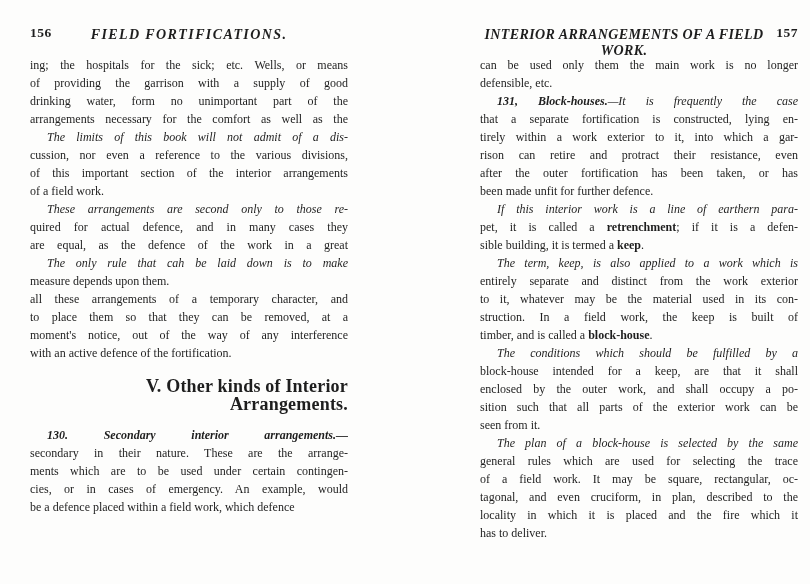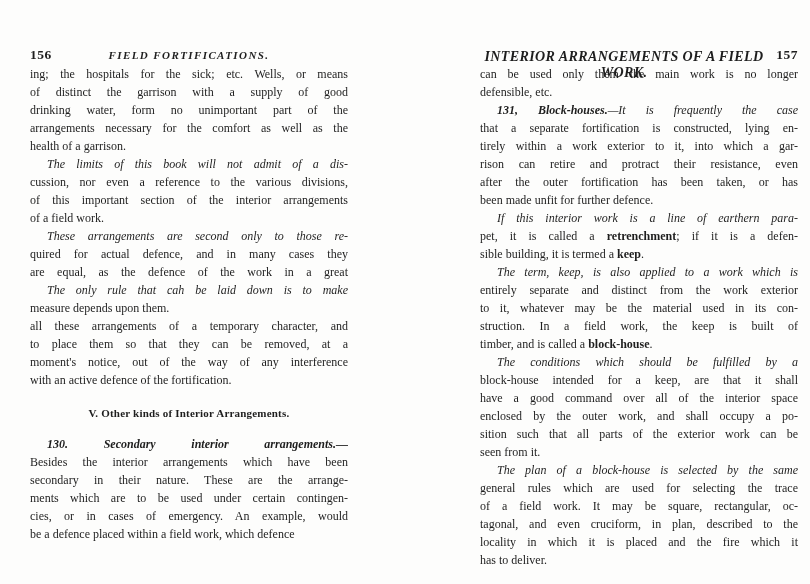--- a/index.html
+++ b/index.html
@@ -10,21 +10,21 @@
     width: 810px;
     height: 584px;
     background: #fdfdfc;
     position: relative;
     overflow: hidden;
     font-family: "Liberation Serif", serif;
     color: #1e1e1e;
   }
   .page {
     position: absolute;
-    top: 49px;
+    top: 27px;
   }
   .page-left  { left: 30px;  width: 318px; }
   .page-right { left: 480px; width: 318px; }
 
   .running-head {
     position: relative;
     height: 16px;
   }
   .page-num {
     font-weight: 700;
@@ -32,79 +32,78 @@
     letter-spacing: 0.5px;
     position: absolute;
     top: -2px;
   }
   .num-left  { left: 0; }
   .num-right { right: 0; }
   .head-title {
     text-align: center;
     font-style: italic;
     font-weight: 700;
-    font-size: 11px;
+    font-size: 14px;
     letter-spacing: 1.4px;
   }
   .head-title.small {
     font-size: 14px;
     letter-spacing: 0.4px;
     padding-right: 30px;
   }
 
   .page-body {
+    margin-top: 13px;
     font-size: 12px;
     line-height: 18px;
   }
   .line {
     text-align: justify;
     text-align-last: justify;
   }
   .line.indent { text-indent: 17px; font-style: italic; }
   .line.last   { text-align-last: left; }
   .bold        { font-weight: 700; }
 
   .section-heading {
     font-weight: 700;
-    font-size: 11px;
-    text-align: center;
+    font-size: 18px;
+    text-align: right;
     letter-spacing: 0.2px;
     margin: 15px 0 13px 0;
   }
 </style>
 </head>
 <body>
 
 <div class="page page-left">
   <div class="running-head">
     <span class="page-num num-left">156</span>
     <div class="head-title">FIELD FORTIFICATIONS.</div>
   </div>
   <div class="page-body">
       <div class="line">ing; the hospitals for the sick; etc.  Wells, or means</div>
-      <div class="line">of distinct the garrison with a supply of good</div>
+      <div class="line">of providing the garrison with a supply of good</div>
       <div class="line">drinking water, form no unimportant part of the</div>
       <div class="line">arrangements necessary for the comfort as well as the</div>
-      <div class="line last">health of a garrison.</div>
       <div class="line indent">The limits of this book will not admit of a dis-</div>
       <div class="line">cussion, nor even a reference to the various divisions,</div>
       <div class="line">of this important section of the interior arrangements</div>
       <div class="line last">of a field work.</div>
       <div class="line indent">These arrangements are second only to those re-</div>
       <div class="line">quired for actual defence, and in many cases they</div>
       <div class="line">are equal, as the defence of the work in a great</div>
       <div class="line indent">The only rule that cah be laid down is to make</div>
       <div class="line last">measure depends upon them.</div>
       <div class="line">all these arrangements of a temporary character, and</div>
       <div class="line">to place them so that they can be removed, at a</div>
       <div class="line">moment's notice, out of the way of any interference</div>
       <div class="line last">with an active defence of the fortification.</div>
       <div class="section-heading">V. Other kinds of Interior Arrangements.</div>
       <div class="line indent"><span class="bold">130. Secondary interior arrangements.—</span></div>
-      <div class="line">Besides the interior arrangements which have been</div>
       <div class="line">secondary in their nature.  These are the arrange-</div>
       <div class="line">ments which are to be used under certain contingen-</div>
       <div class="line">cies, or in cases of emergency.  An example, would</div>
       <div class="line last">be a defence placed within a field work, which defence</div>
     </div>
 </div>
 
 <div class="page page-right">
   <div class="running-head">
     <div class="head-title small">INTERIOR ARRANGEMENTS OF A FIELD WORK.</div>
@@ -122,21 +121,20 @@
       <div class="line indent">If this interior work is a line of earthern para-</div>
       <div class="line"><span>pet, it is called a </span><span class="bold">retrenchment</span><span>; if it is a defen-</span></div>
       <div class="line last"><span>sible building, it is termed a </span><span class="bold">keep</span><span>.</span></div>
       <div class="line indent">The term, keep, is also applied to a work which is</div>
       <div class="line">entirely separate and distinct from the work exterior</div>
       <div class="line">to it, whatever may be the material used in its con-</div>
       <div class="line">struction.  In a field work, the keep is built of</div>
       <div class="line last"><span>timber, and is called a </span><span class="bold">block-house</span><span>.</span></div>
       <div class="line indent">The conditions which should be fulfilled by a</div>
       <div class="line">block-house intended for a keep, are that it shall</div>
-      <div class="line">have a good command over all of the interior space</div>
       <div class="line">enclosed by the outer work, and shall occupy a po-</div>
       <div class="line">sition such that all parts of the exterior work can be</div>
       <div class="line last">seen from it.</div>
       <div class="line indent">The plan of a block-house is selected by the same</div>
       <div class="line">general rules which are used for selecting the trace</div>
       <div class="line">of a field work.  It may be square, rectangular, oc-</div>
       <div class="line">tagonal, and even cruciform, in plan, described to the</div>
       <div class="line">locality in which it is placed and the fire which it</div>
       <div class="line last">has to deliver.</div>
     </div>

